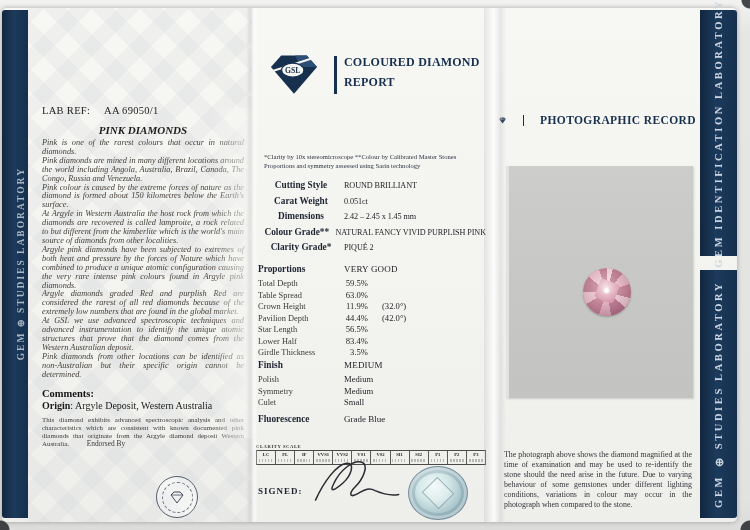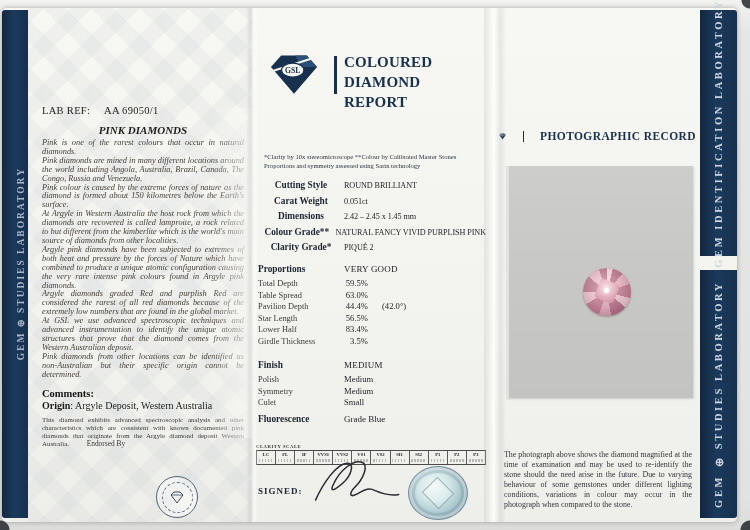--- a/index.html
+++ b/index.html
@@ -42,21 +42,21 @@
   .fineprint{margin-top:5px;font-size:6.9px;line-height:8px;text-align:justify;color:#3c3a36;}
   .endorsed{padding-left:16px;font-size:7.4px;}
   .assoc-seal{position:absolute;left:114px;top:372px;width:40px;height:40px;border:1.6px solid #55626f;border-radius:50%;
       display:flex;align-items:center;justify-content:center;background:rgba(255,255,255,.4);}
   .assoc-inner{width:29px;height:29px;border:1px dashed #6a7683;border-radius:50%;display:flex;align-items:center;justify-content:center;}
 
   
   .mid-panel{position:absolute;left:248px;top:0;width:240px;height:514px;color:#222;}
   .gsl-logo{position:absolute;left:12px;top:42px;}
   .hdr-divider{position:absolute;left:84px;top:48px;width:3px;height:38px;background:#16304e;}
-  .report-title{position:absolute;left:94px;top:44px;font-weight:bold;font-size:15px;line-height:20px;color:#16304e;letter-spacing:.2px;}
+  .report-title{position:absolute;left:94px;top:44px;font-weight:bold;font-size:12px;line-height:20px;color:#16304e;letter-spacing:.2px;}
   .footnotes{position:absolute;left:14px;top:144px;font-size:6.6px;line-height:9px;color:#2c3340;}
   .detail-rows{position:absolute;left:8px;top:172px;width:228px;}
   .drow{display:flex;height:15.6px;align-items:baseline;text-align:center;}
   .drow .dl{width:86px;font-weight:bold;font-size:9.3px;color:#1c2430;}
   .drow .dv{font-size:8.2px;color:#1f1f24;white-space:nowrap;letter-spacing:-.1px;}
   .prop-block{position:absolute;left:8px;top:256px;width:228px;}
   .sec-head{display:flex;height:14px;align-items:baseline;}
   .sec-head .dl{width:86px;font-weight:bold;font-size:9.3px;color:#1c2430;}
   .sec-head .dv{font-size:9px;font-weight:bold;color:#1f1f24;letter-spacing:.2px;font-weight:normal;}
   .prow{display:flex;height:11.5px;align-items:baseline;}
@@ -77,21 +77,21 @@
       background:repeating-linear-gradient(to right,#8a8a8a 0 1.5px, transparent 1.5px 3px);}
   .signed{position:absolute;left:8px;top:478px;font-weight:bold;font-size:9px;letter-spacing:1px;color:#1d2531;}
   .signature{position:absolute;left:58px;top:448px;}
   .holo-seal{position:absolute;left:158px;top:458px;width:58px;height:52px;border-radius:50%;
       background:radial-gradient(circle at 42% 36%, #f0f8f7 0%, #d4e8e8 32%, #a9c6cc 62%, #7f9dab 100%);
       border:1px solid #748c99;box-shadow:inset 0 0 0 3px rgba(255,255,255,.35), inset 0 0 0 6px rgba(110,140,155,.3);}
   .holo-inner{position:absolute;left:17px;top:15px;width:22px;height:20px;border:1px solid rgba(90,115,130,.5);transform:rotate(45deg);background:rgba(255,255,255,.25);}
 
   
   .right-panel{position:absolute;left:490px;top:0;width:210px;height:514px;}
-  .photo-hdr{position:absolute;left:6px;top:122px;width:198px;display:flex;align-items:center;justify-content:center;gap:16px;}
+  .photo-hdr{position:absolute;left:6px;top:106px;width:198px;display:flex;align-items:center;justify-content:center;gap:16px;}
   .photo-hdr .bar{width:1.5px;height:11px;background:#16304e;}
   .photo-hdr .t{font-weight:bold;font-size:11.5px;letter-spacing:.4px;color:#16304e;white-space:nowrap;}
   .photo{position:absolute;left:14px;top:158px;width:184px;height:232px;
       background:linear-gradient(180deg,#cdcdcb 0%,#c8c8c6 40%,#c3c3c1 100%);
       border-left:3px solid #e2e2e0;box-shadow:1px 1px 2px rgba(0,0,0,.15);}
   .stone{position:absolute;left:74px;top:102px;width:48px;height:48px;border-radius:50%;
       background:radial-gradient(circle at 45% 40%, #f2d7dd 0%, #e3aebc 28%, #c98ba0 55%, #a96b82 80%, #8e5569 100%);
       box-shadow:0 1px 2px rgba(0,0,0,.25);}
   .stone .facets{position:absolute;inset:0;border-radius:50%;
       background:conic-gradient(rgba(255,255,255,.5) 0 14deg, rgba(140,80,100,.35) 14deg 40deg, rgba(255,255,255,.25) 40deg 70deg,
@@ -204,20 +204,25 @@
           <span class="pl">Total Depth</span>
           <span class="pv">59.5%</span>
           <span class="px"></span>
         </div>
         <div class="prow">
           <span class="pl">Table Spread</span>
           <span class="pv">63.0%</span>
           <span class="px"></span>
         </div>
         <div class="prow">
+          <span class="pl">Crown Height</span>
+          <span class="pv">11.9%</span>
+          <span class="px">(32.0°)</span>
+        </div>
+        <div class="prow">
           <span class="pl">Pavilion Depth</span>
           <span class="pv">44.4%</span>
           <span class="px">(42.0°)</span>
         </div>
         <div class="prow">
           <span class="pl">Star Length</span>
           <span class="pv">56.5%</span>
           <span class="px"></span>
         </div>
         <div class="prow">

